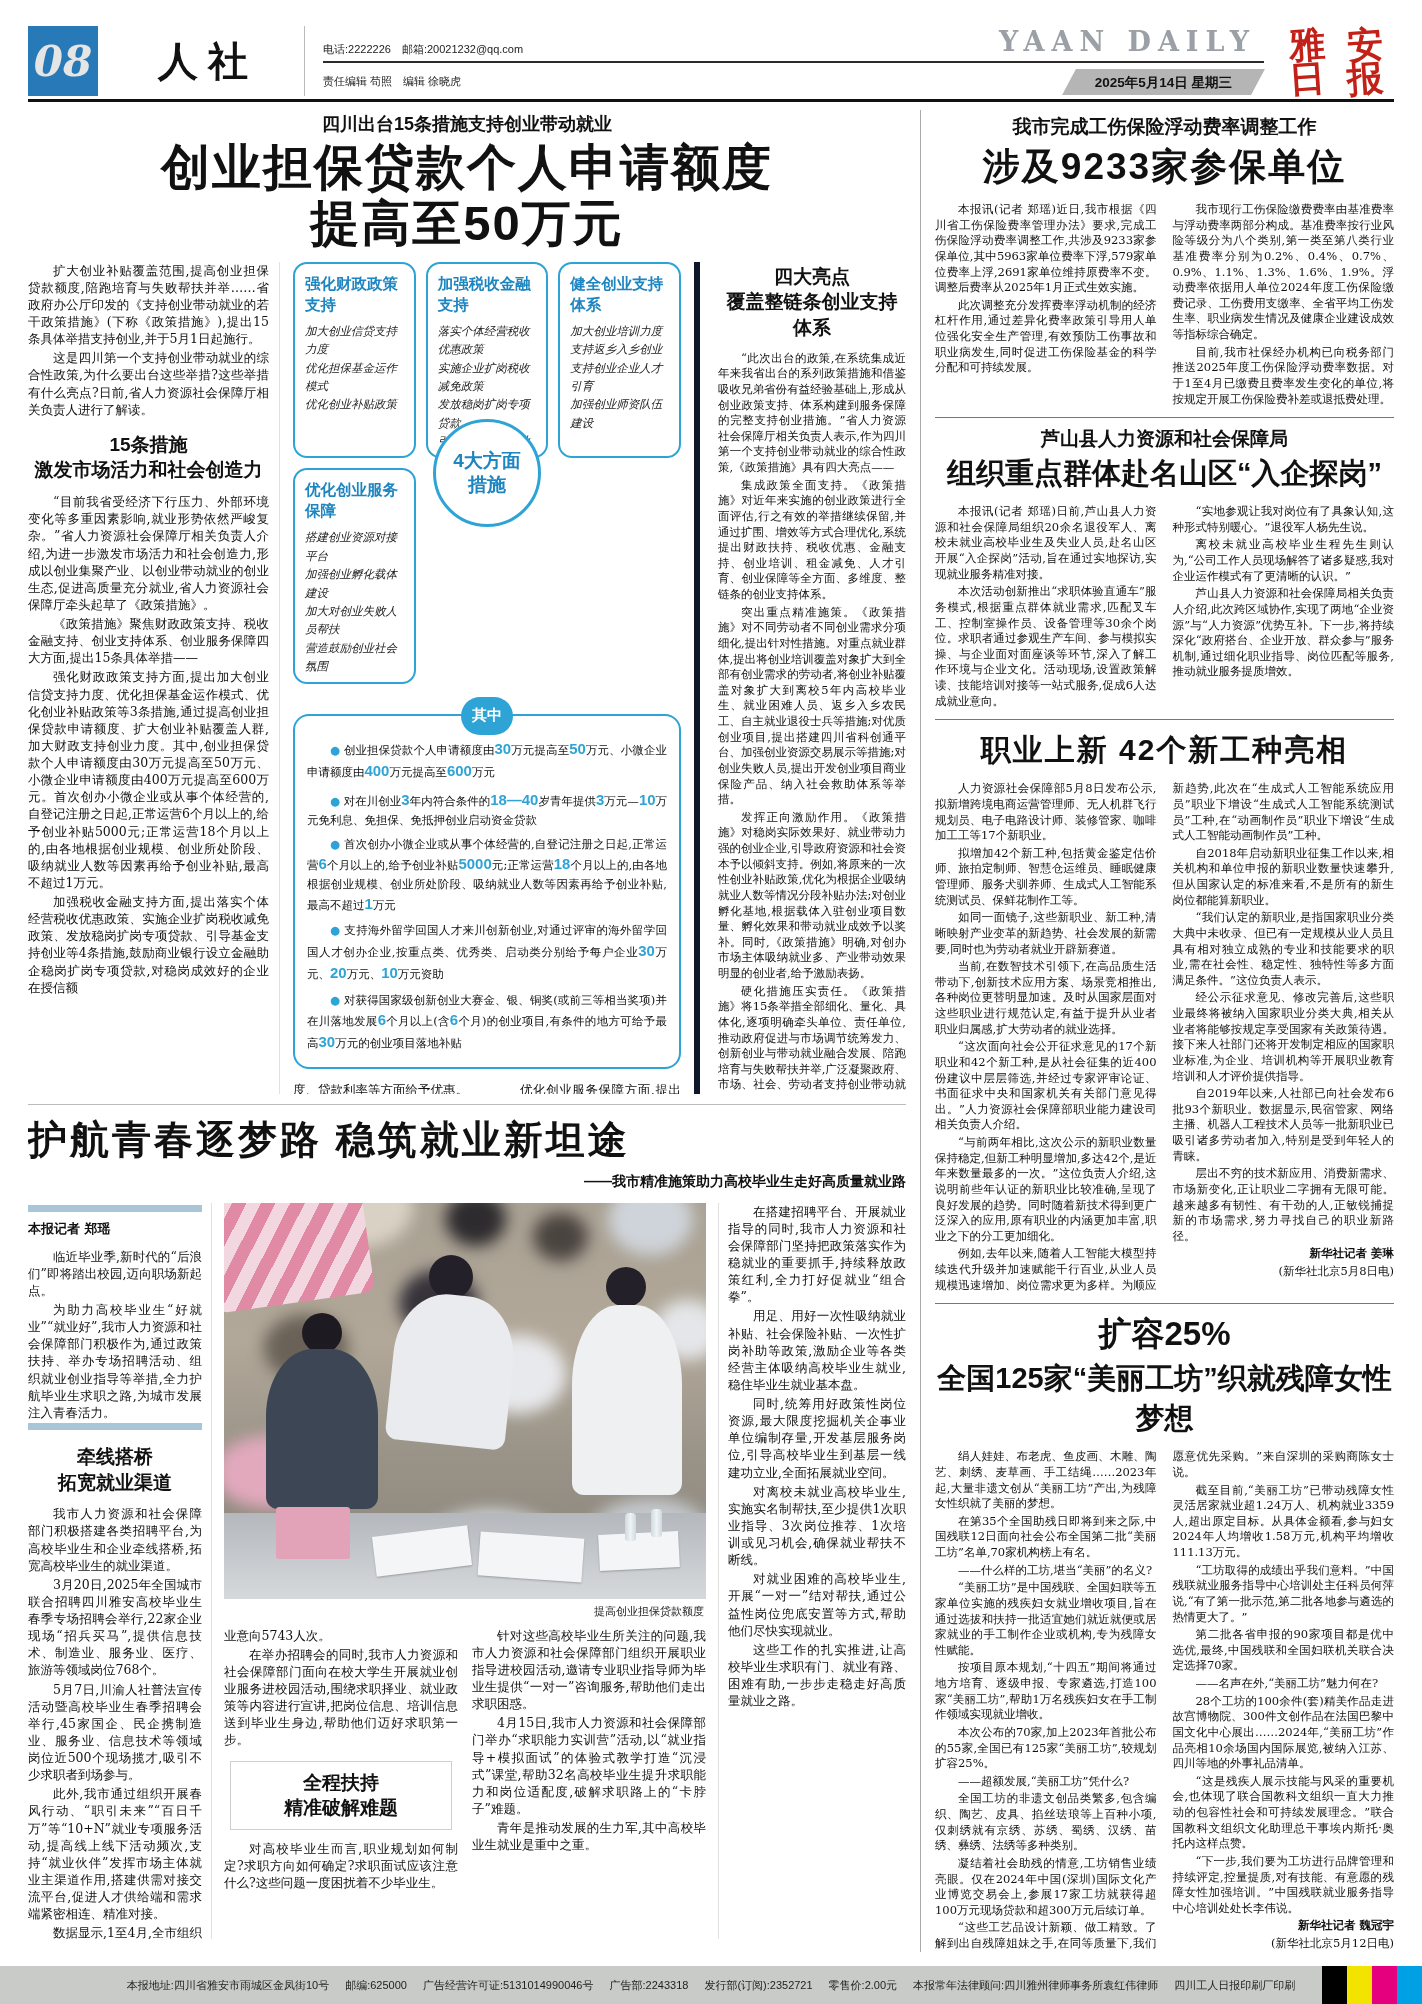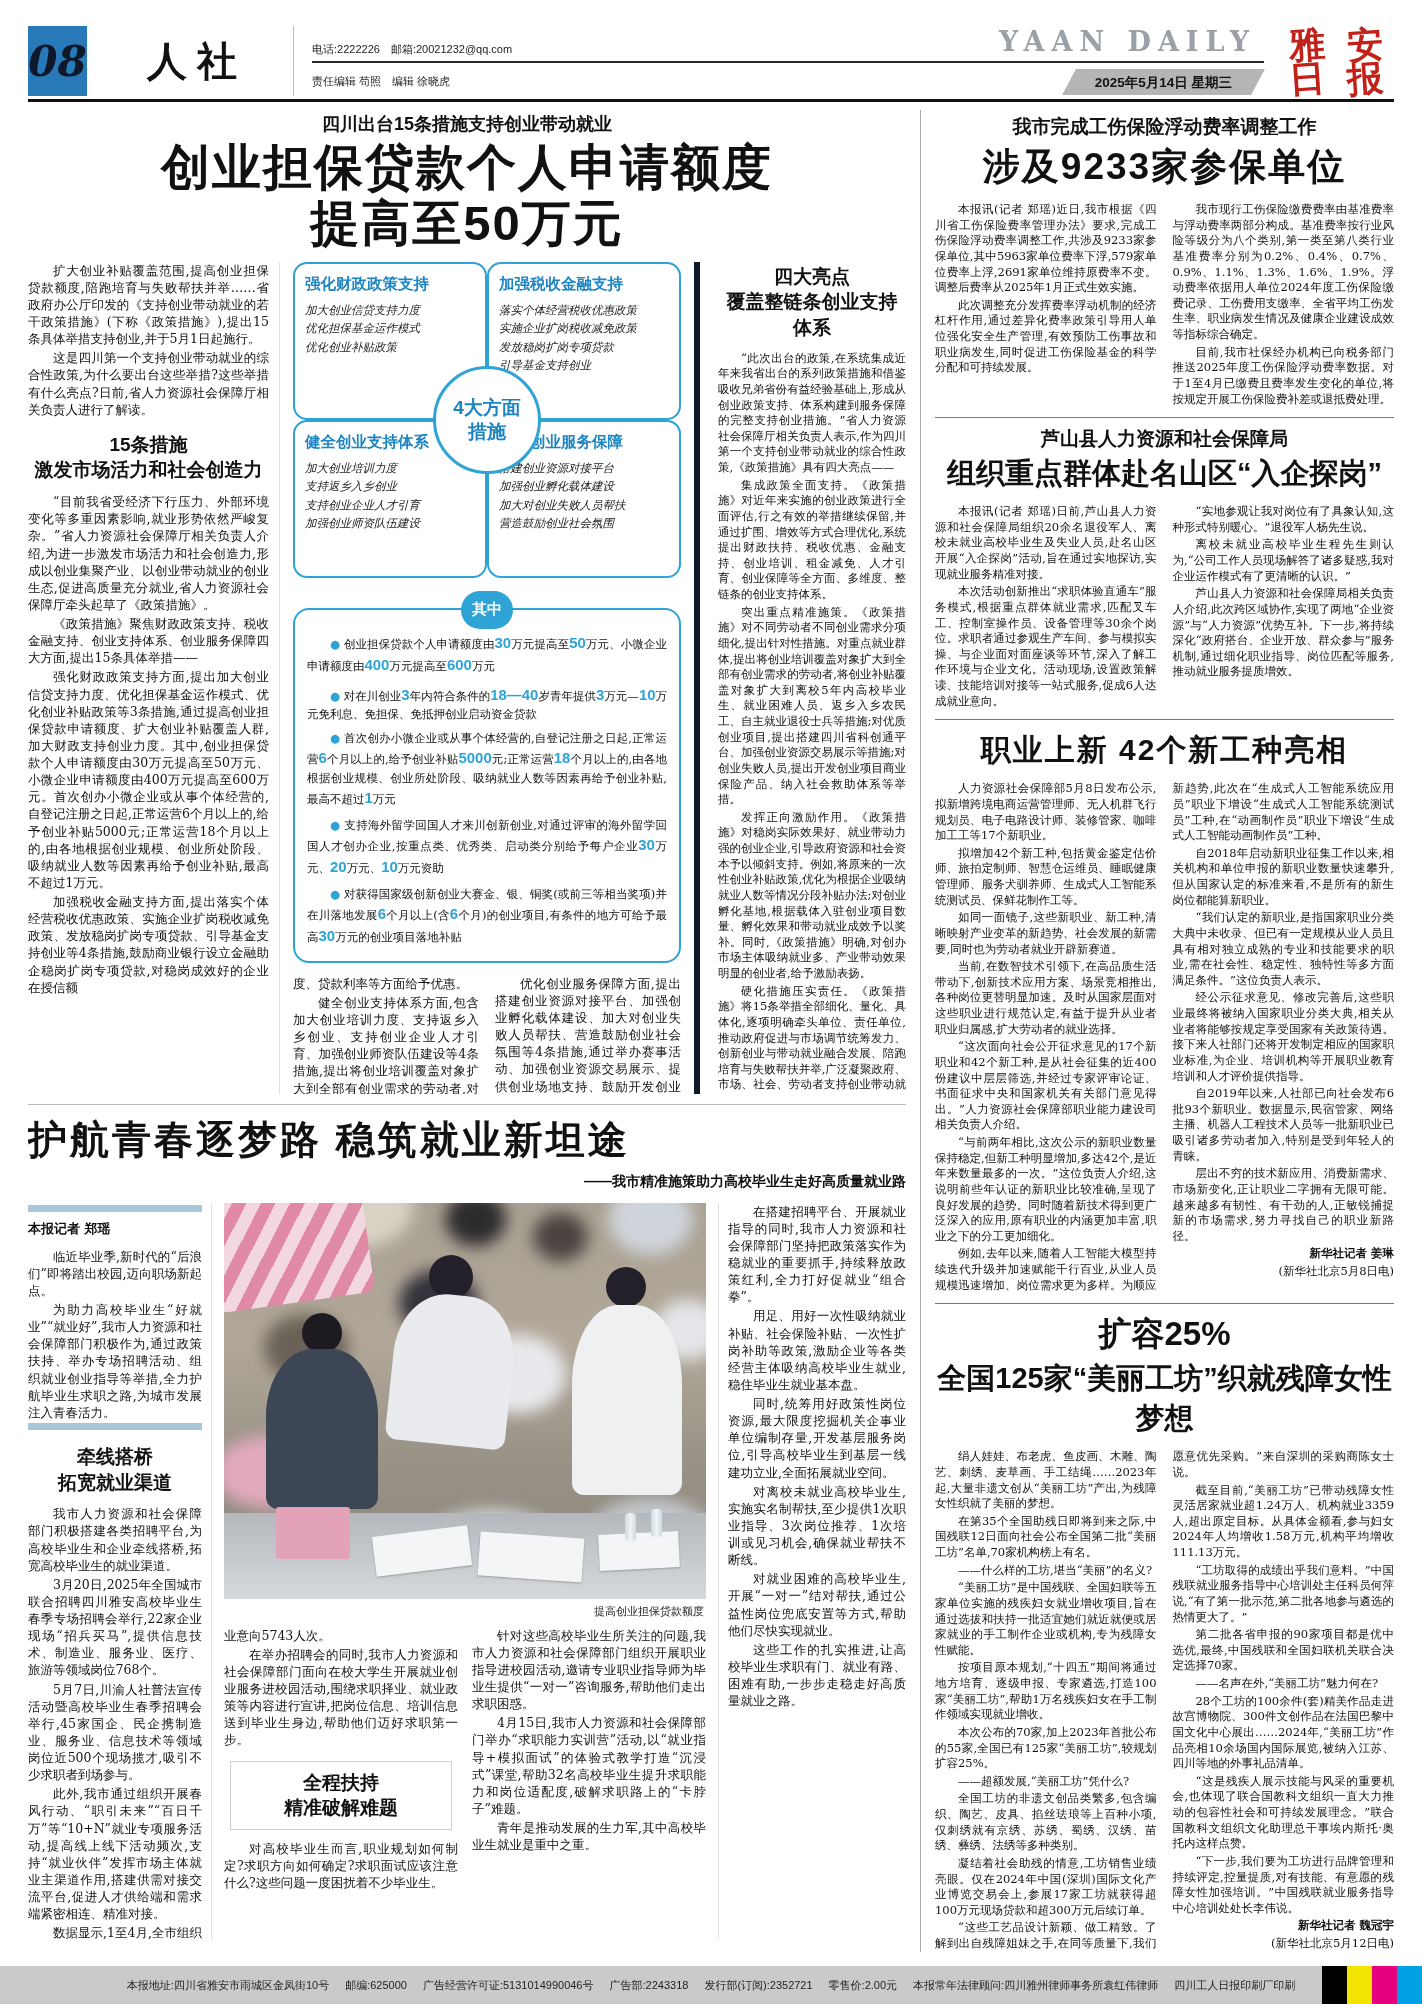--- a/index.html
+++ b/index.html
@@ -5,21 +5,21 @@
   * { margin:0; padding:0; box-sizing:border-box; }
   html,body { background:#e8e8e8; }
   .page {
     width:1422px; height:2004px; background:#fff; margin:0 auto;
     font-family:"DejaVu Serif","Liberation Serif",serif; color:#111;
     overflow:hidden; position:relative;
   }
   
   .header { display:flex; align-items:stretch; margin:26px 28px 0; height:70px; }
   .page-num-box {
-    width:59px; background:#2779b8; color:#0f172a; display:flex; align-items:center; justify-content:center;
+    width:70px; background:#2779b8; color:#e5e5e5; display:flex; align-items:center; justify-content:center;
     font-family:"DejaVu Serif",serif; font-style:italic; font-weight:bold; font-size:42px;
   }
   .section-title {
     display:flex; align-items:center; padding:0 46px 0 60px;
     font-family:"Liberation Sans","DejaVu Sans",sans-serif; font-weight:900; font-size:40px; letter-spacing:10px;
   }
   .h-mid { flex:1; display:flex; flex-direction:column; border-left:1px solid #bbb; padding-left:18px; }
   .h-row1 { flex:1; display:flex; justify-content:space-between; align-items:flex-end; border-bottom:2px solid #2a2a2a; padding-bottom:4px; }
   .h-row2 { flex:1; display:flex; justify-content:space-between; align-items:center; padding-top:4px; }
   .h-contact { font-size:11px; color:#222; font-family:"Liberation Sans","DejaVu Sans",sans-serif; }
@@ -43,21 +43,21 @@
   .sub-head { text-align:center; font-family:"Liberation Sans","DejaVu Sans",sans-serif; font-weight:900; font-size:19px; line-height:1.35; margin:14px 0 10px; text-indent:0; }
   .sub-head div { text-indent:0; }
   
   .kicker { text-align:center; font-family:"Liberation Sans","DejaVu Sans",sans-serif; font-weight:bold; font-size:18px; margin-top:4px; }
   .headline { text-align:center; font-family:"Liberation Sans","DejaVu Sans",sans-serif; font-weight:900; font-size:49px; line-height:1.14; letter-spacing:2px; margin-top:4px; }
   .loan-row { display:flex; gap:13px; height:832px; overflow:hidden; margin-top:10px; }
   .loan-c1 { width:252px; border-right:1px solid #e0e0e0; padding-right:10px; }
   .loan-mid { flex:1; }
   .loan-c4 { width:212px; border-left:6px solid #0f172a; padding-left:18px; }
   .loan-c4 p { font-size:11.5px; line-height:1.36; }
-  .info-grid { position:relative; display:grid; grid-template-columns:1fr 1fr; }
+  .info-grid { position:relative; display:grid; grid-template-columns:1fr 1fr 1fr; gap:10px; }
   .info-box { border:2px solid #2ea3d6; border-radius:14px; padding:10px 10px 6px; min-height:158px; background:#fff; }
   .info-box .ib-title { color:#1d85c0; font-family:"Liberation Sans","DejaVu Sans",sans-serif; font-weight:900; font-size:15.5px; margin-bottom:6px; }
   .info-box .ib-item { font-size:11.5px; font-style:italic; line-height:1.6; color:#222; text-indent:0; }
   .center-circle {
     position:absolute; left:50%; top:50%; transform:translate(-50%,-50%);
     width:108px; height:108px; border-radius:50%; background:#fff; border:3px solid #2ea3d6;
     display:flex; flex-direction:column; justify-content:center; text-align:center;
     color:#1d85c0; font-family:"Liberation Sans","DejaVu Sans",sans-serif; font-weight:900; font-size:19px; line-height:1.25;
   }
   .qizhong { position:relative; border:2px solid #2ea3d6; border-radius:16px; margin-top:30px; padding:22px 12px 6px; }

